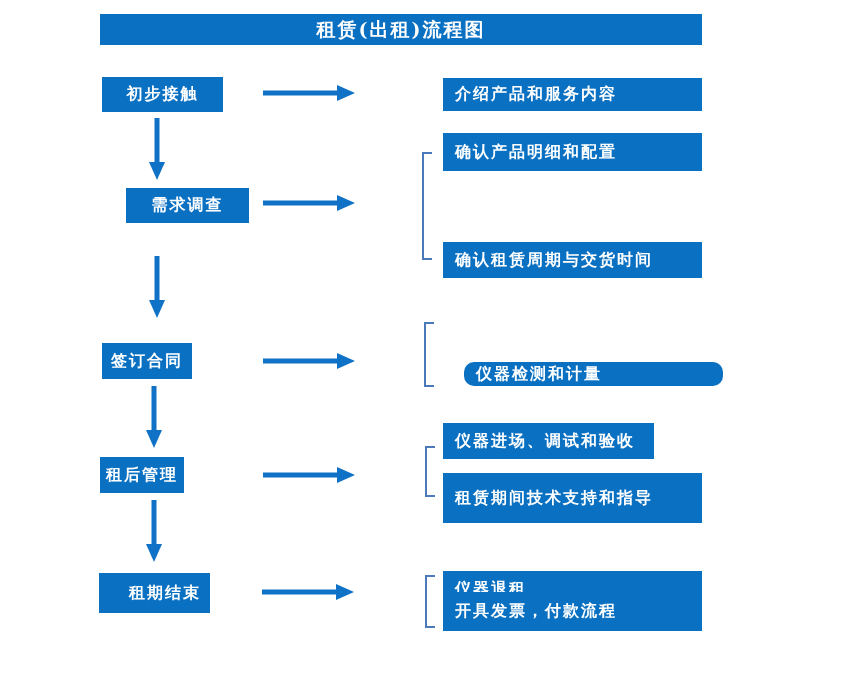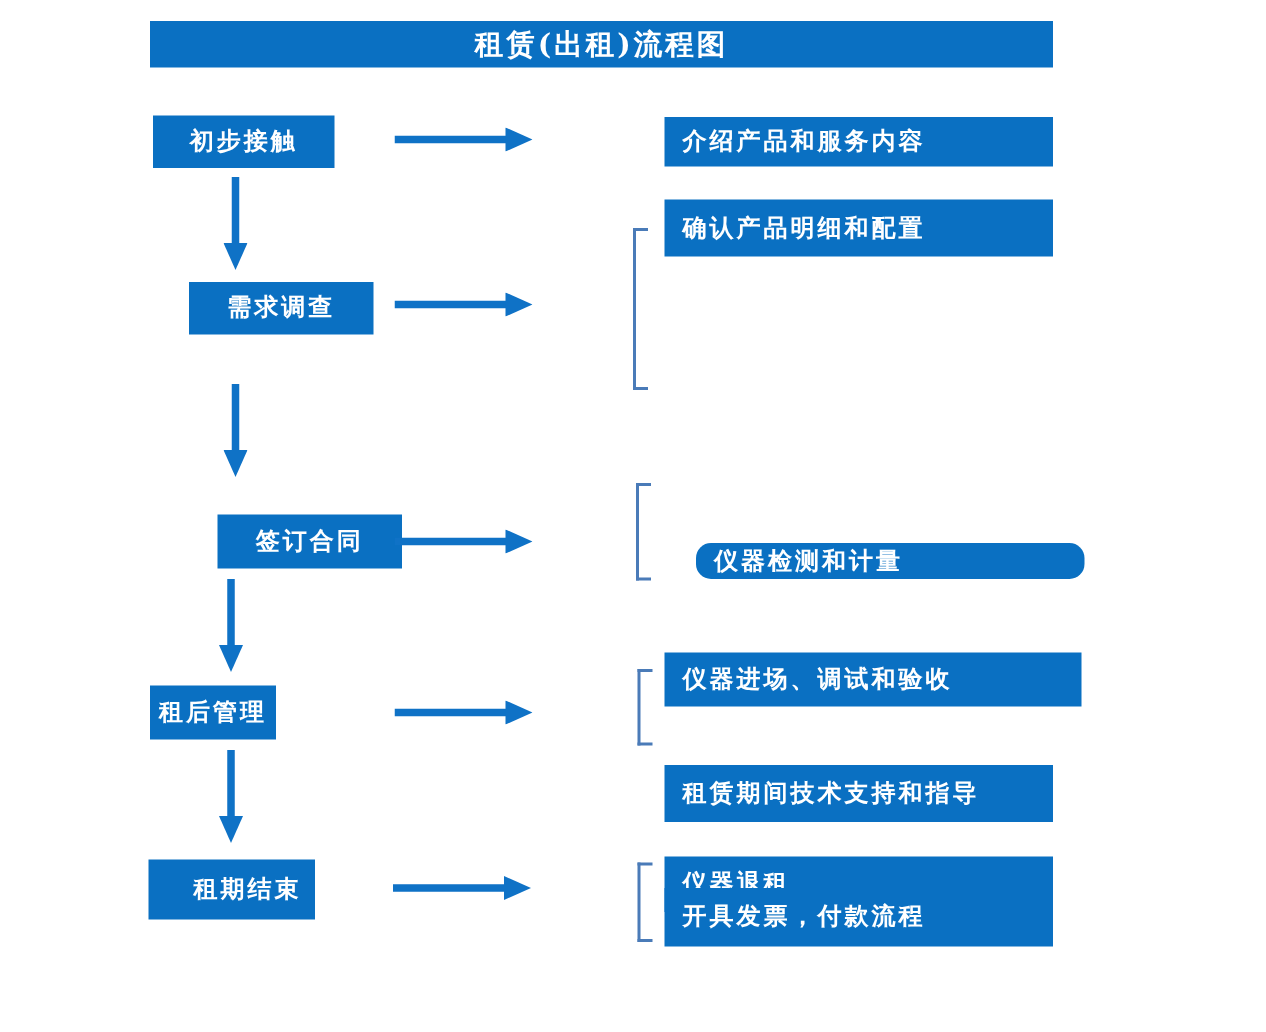--- a/index.html
+++ b/index.html
@@ -53,32 +53,33 @@
 </style>
 </head>
 <body>
 
 <div class="canvas">
 
   <div class="box title-bar" style="left:100px; top:14px; width:602px; height:31px;">租赁(出租)流程图</div>
 
   <div class="box step" style="left:102px; top:77px; width:121px; height:35px;">初步接触</div>
   <div class="box step" style="left:102px; top:188px; width:123px; height:35px;margin-left:24px;">需求调查</div>
-  <div class="box step" style="left:102px; top:343px; width:123px; height:36px;margin-left:43px;">签订合同</div>
+  <div class="box step" style="left:102px; top:343px; width:90px; height:36px;">签订合同</div>
   <div class="box step" style="left:100px; top:457px; width:84px; height:36px;">租后管理</div>
   <div class="box step" style="left:99px; top:573px; width:111px; height:40px;padding-left:21px;">租期结束</div>
 
   <div class="box detail" style="left:443px; top:78px; width:259px; height:33px;">介绍产品和服务内容</div>
 
   <div class="box detail" style="left:443px; top:133px; width:259px; height:38px;">确认产品明细和配置</div>
+  <div class="box detail" style="left:443px; top:242px; width:259px; height:36px;">确认租赁周期与交货时间</div>
 
   <div class="box detail" style="left:464px; top:362px; width:259px; height:24px;border-radius:10px;">仪器检测和计量</div>
 
-  <div class="box detail" style="left:443px; top:435px; width:278px; height:36px;">仪器进场、调试和验收</div>
-  <div class="box detail" style="left:443px; top:510px; width:259px; height:38px;">租赁期间技术支持和指导</div>
+  <div class="box detail" style="left:443px; top:423px; width:211px; height:36px;">仪器进场、调试和验收</div>
+  <div class="box detail" style="left:443px; top:473px; width:259px; height:50px;">租赁期间技术支持和指导</div>
 
   <div class="box detail" style="left:443px; top:558px; width:259px; height:37px;margin-top:13px;">仪器退租</div>
   <div class="box detail" style="left:443px; top:592px; width:259px; height:39px;">开具发票，付款流程</div>
 
   <span class="arrow" style="left:263px; top:85px;">
     <svg width="92" height="16" viewBox="0 0 92 16" fill="currentColor">
         <rect x="0" y="5.5" width="76" height="5"></rect>
         <polygon points="74,0 92,8 74,16"></polygon>
       </svg>
   </span>

